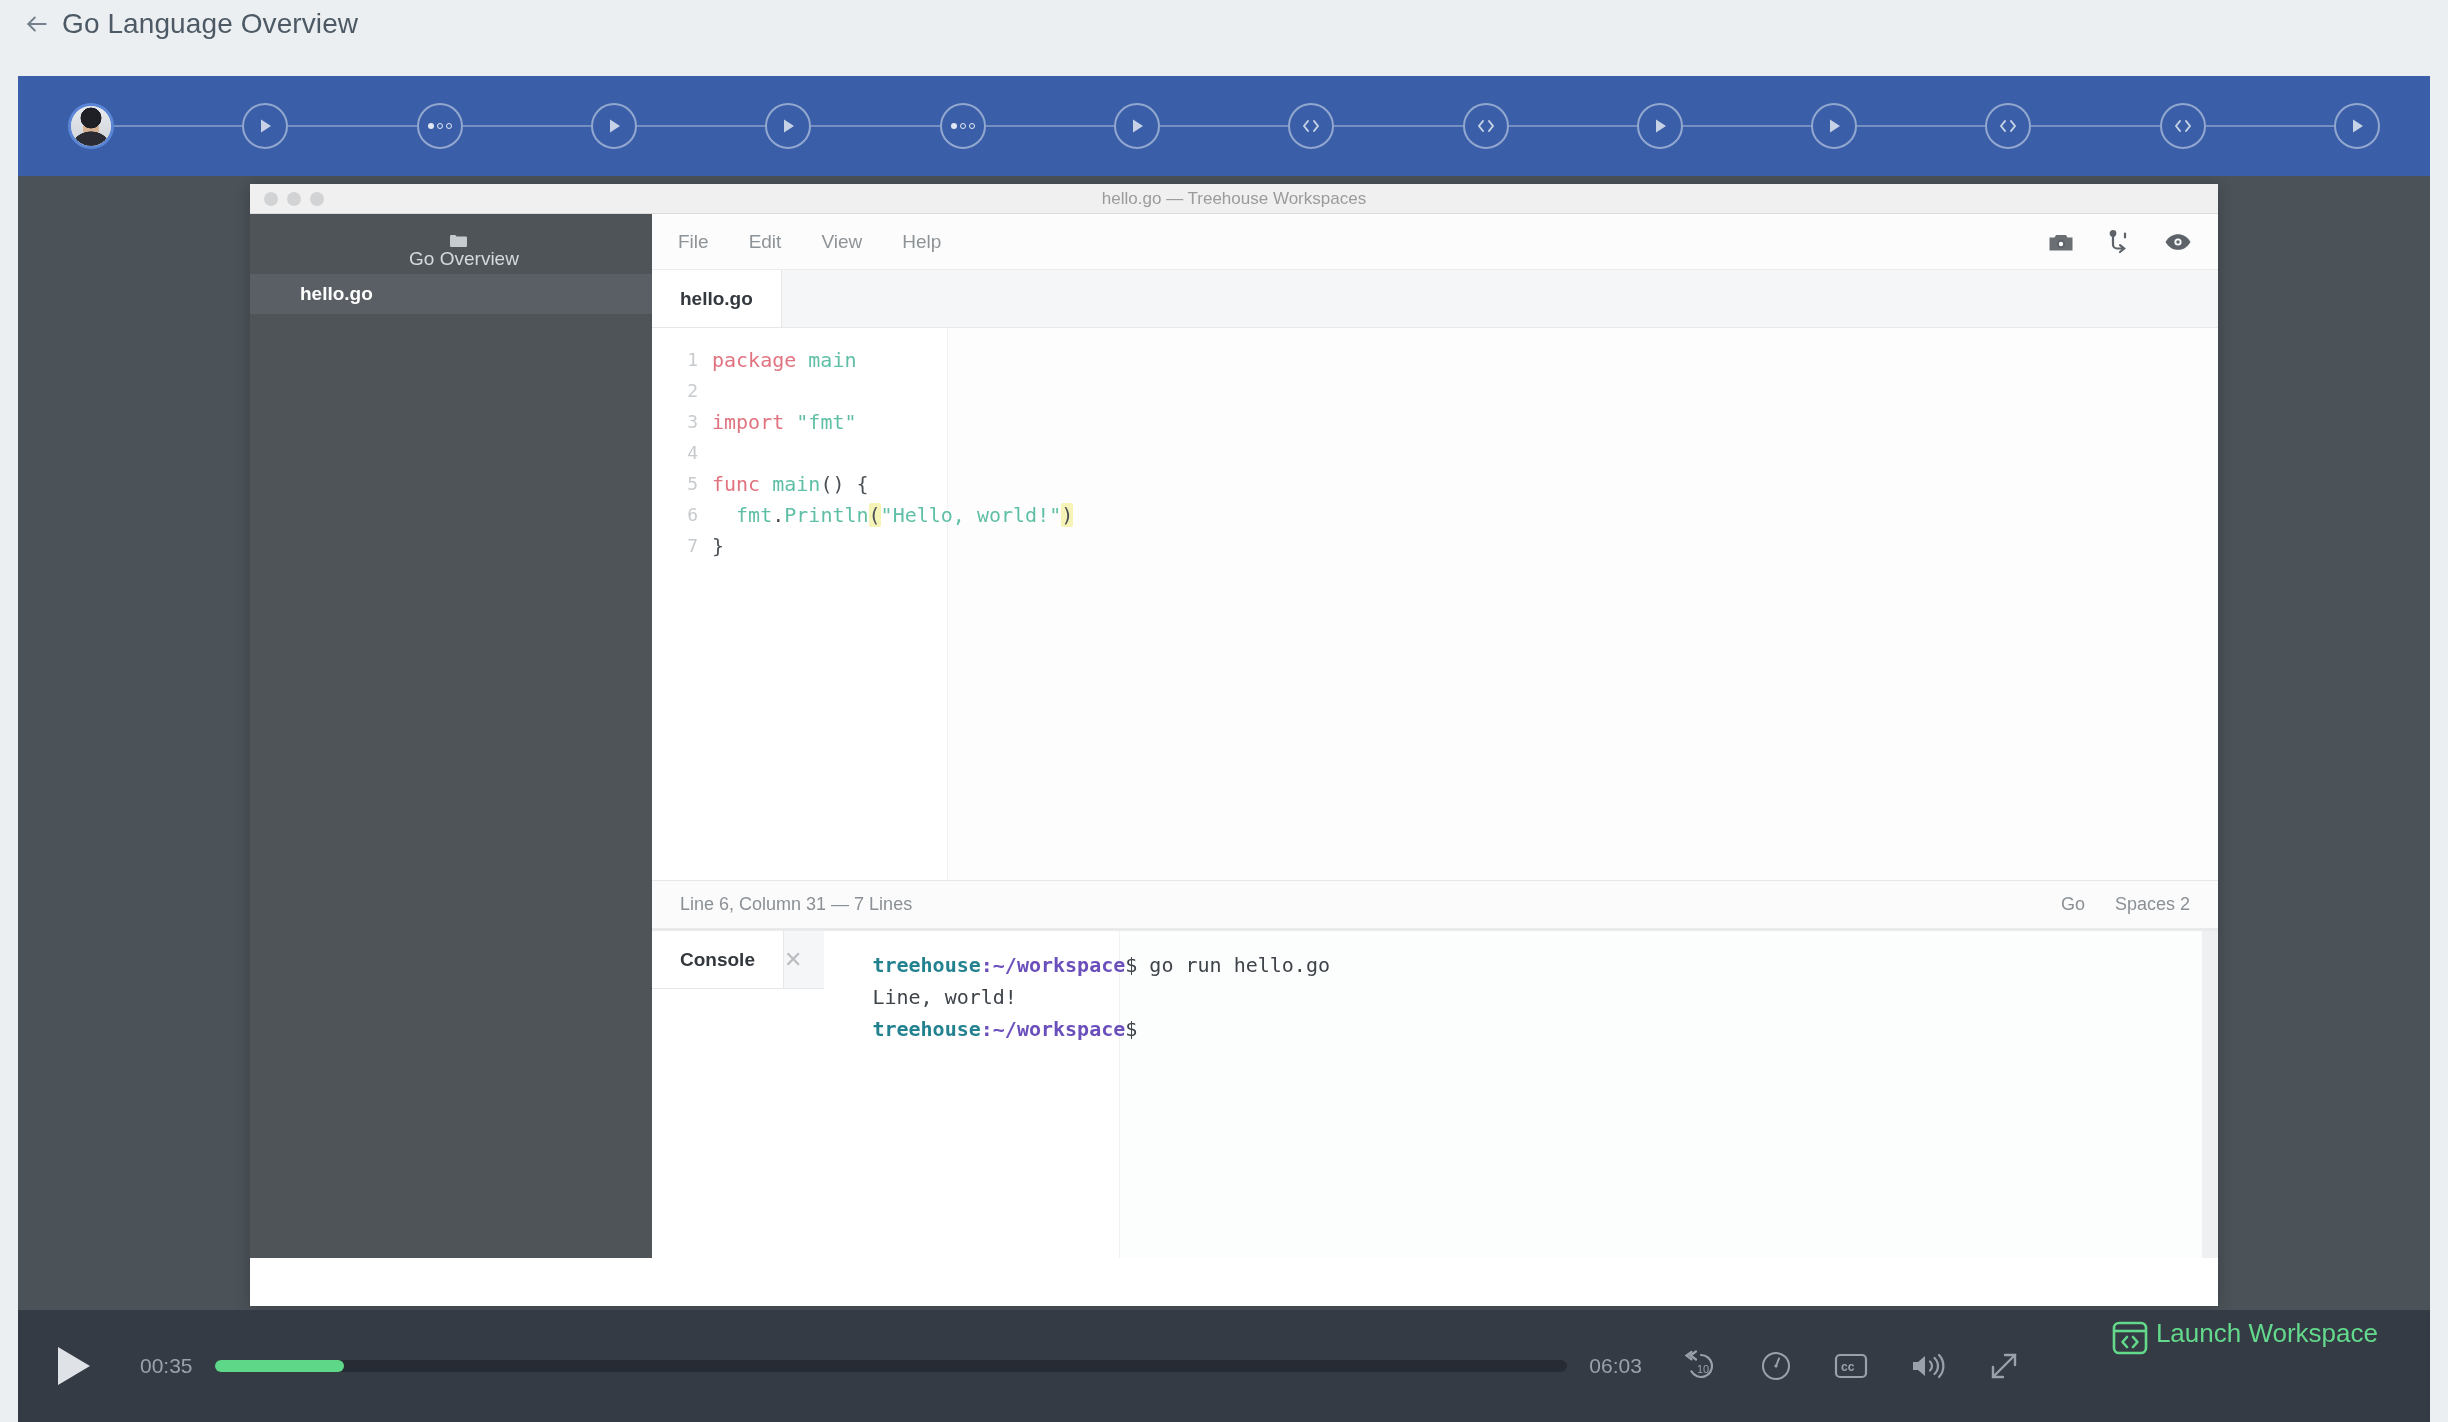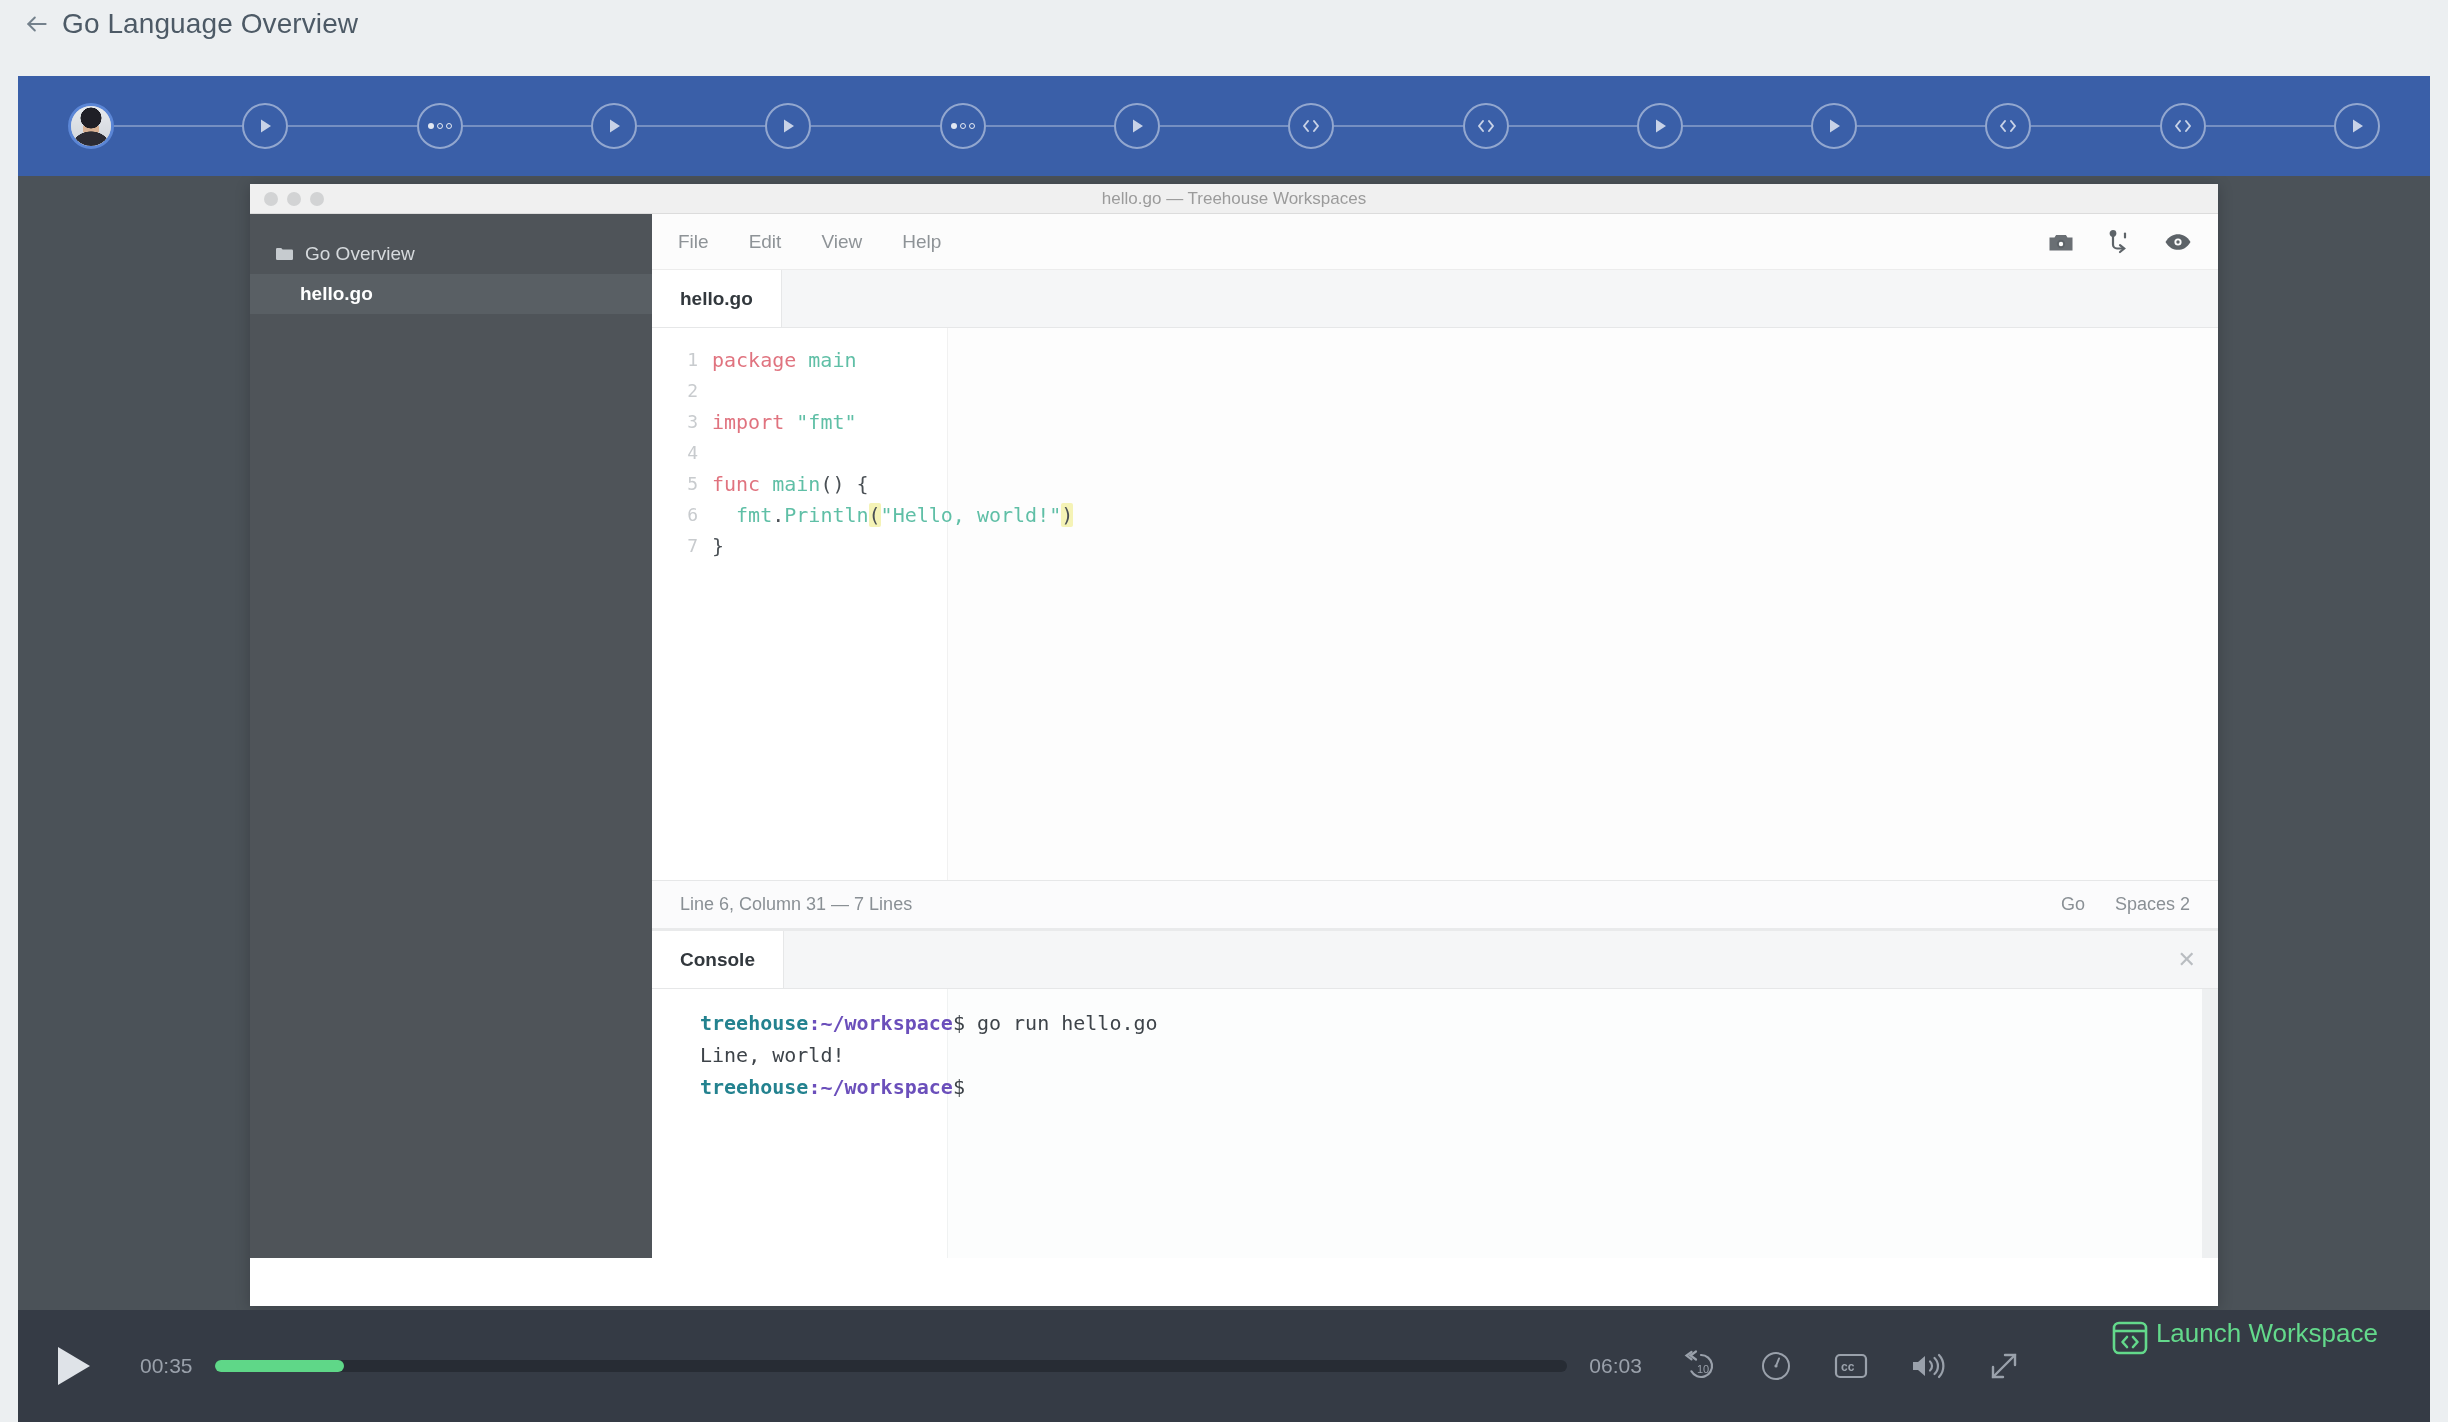--- a/index.html
+++ b/index.html
@@ -123,21 +123,21 @@
   #ws-sidebar {
     width: 402px; flex: 0 0 402px;
     background: #4f5459;
     padding-top: 20px;
   }
   .tree-row {
     display: flex; align-items: center;
     height: 40px; padding-left: 26px;
     font-size: 19px; color: #d6dadd;
   }
-  .tree-row.folder { color: #d6dadd; }
+  .tree-row.folder { color: #d6dadd; flex-direction: column; }
   .tree-row.file {
     background: #595f64; color: #fff; font-weight: 700;
     padding-left: 50px;
   }
   .folder-icon { margin-right: 12px; display: flex; color: #c6cbcf; }
 
   #ws-main { flex: 1 1 auto; background: #c4b5fd; display: flex; flex-direction: column; min-width: 0; }
 
   #ws-menubar {
     height: 56px; display: flex; align-items: center;
@@ -200,21 +200,21 @@
     border-top: 1px solid #e6e7e8;
     background: #fbfbfc;
     display: flex; align-items: center;
     padding: 0 28px;
     font-size: 18px; color: #8a9095;
   }
   #editor-status-right { margin-left: auto; display: flex; gap: 30px; }
 
   
   #console-pane {
-    flex: 0 0 330px; display: flex; flex-direction: column;
+    flex: 0 0 330px; display: flex; flex-direction: row;
     border-top: 3px solid #e9eaeb; background: #fff;
   }
   #console-body {
     flex: 1 1 auto; padding: 18px 0 0 0; position: relative; overflow: hidden;
   }
   #console-margin {
     position: absolute; left: 295px; top: 0; bottom: 0; right: 0;
     background: #fcfdfd;
   }
   #console-left-guide {

